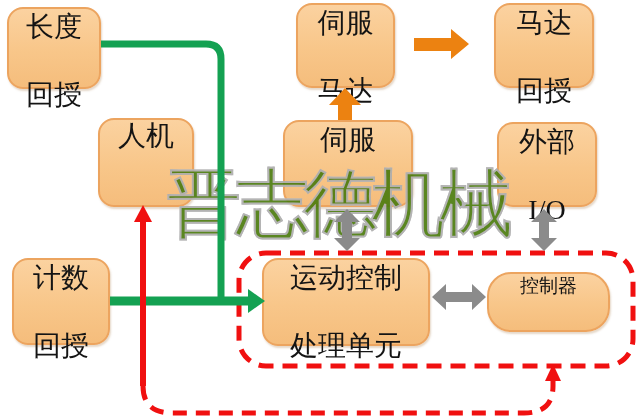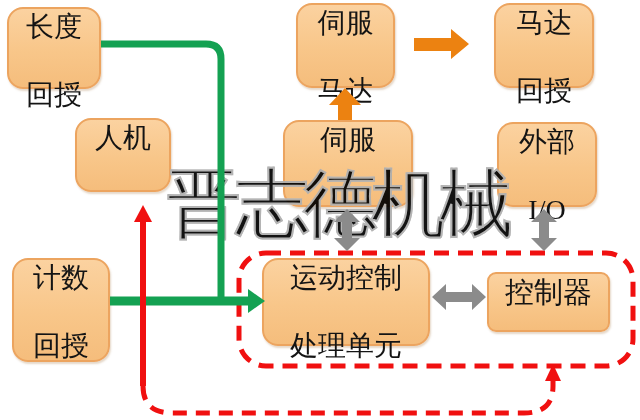--- a/index.html
+++ b/index.html
@@ -12,42 +12,42 @@
     background:linear-gradient(180deg,#fbd2a0 0%,#f8c689 55%,#f5bd7c 100%);
     border:2px solid #eca45f;border-radius:16px;
     box-shadow:1px 2px 2px rgba(150,100,40,0.25);
     display:flex;flex-direction:column;align-items:center;justify-content:space-between;
     color:#141414;font-size:28px;line-height:1.3;text-align:center;
     box-sizing:border-box;white-space:nowrap;gap:32px;
   }
   .watermark{
     position:absolute;left:167px;top:167px;z-index:2;
     font-size:74px;line-height:1;letter-spacing:-6px;white-space:nowrap;
-    color:#000000;
+    color:#4d7c0f;
     -webkit-text-stroke:2px #aeaeae;
     text-shadow:1px 0 0 #c9c9c9,-1px 0 0 #c9c9c9,0 1px 0 #c9c9c9,0 -1px 0 #c9c9c9;
     opacity:.92;pointer-events:none;
   }
   svg.overlay{position:absolute;left:0;top:0;z-index:3;pointer-events:none;}
 </style>
 </head>
 <body>
 
 <div class="stage">
 
   <div class="node" style="left:7px;top:7px;width:94px;height:82px;">
     <span>长度</span>
     <span>回授</span>
   </div>
 
-  <div class="node" style="left:75px;top:118px;width:96px;height:74px;">
+  <div class="node" style="left:98px;top:118px;width:96px;height:89px;font-family:Liberation Mono, monospace;">
     <span>人机</span>
   </div>
 
-  <div class="node" style="left:12px;top:258px;width:98px;height:104px;">
+  <div class="node" style="left:12px;top:258px;width:98px;height:87px;">
     <span>计数</span>
     <span>回授</span>
   </div>
 
   <div class="node" style="left:296px;top:3px;width:99px;height:85px;">
     <span>伺服</span>
     <span>马达</span>
   </div>
 
   <div class="node" style="left:494px;top:3px;width:100px;height:85px;">
@@ -62,21 +62,21 @@
   <div class="node" style="left:262px;top:258px;width:168px;height:88px;">
     <span>运动控制</span>
     <span>处理单元</span>
   </div>
 
   <div class="node" style="left:497px;top:122px;width:100px;height:85px;">
     <span>外部</span>
     <span>I/O</span>
   </div>
 
-  <div class="node" style="left:487px;top:272px;width:123px;height:60px;border-radius:9px;font-size:29px;">
+  <div class="node" style="left:487px;top:272px;width:123px;height:60px;border-radius:24px;font-size:19px;">
     <span>控制器</span>
   </div>
 
   <div class="watermark">晋志德机械</div>
 
   <svg class="overlay" width="640" height="420" viewBox="0 0 640 420">
 
     <rect x="239" y="253" width="394" height="113" rx="27" fill="none" stroke="#F01010" stroke-width="5" stroke-dasharray="15 9"></rect>
 
     <path d="M101 44 H206 Q221 44 221 59 V303" fill="none" stroke="#14A152" stroke-width="7"></path>

